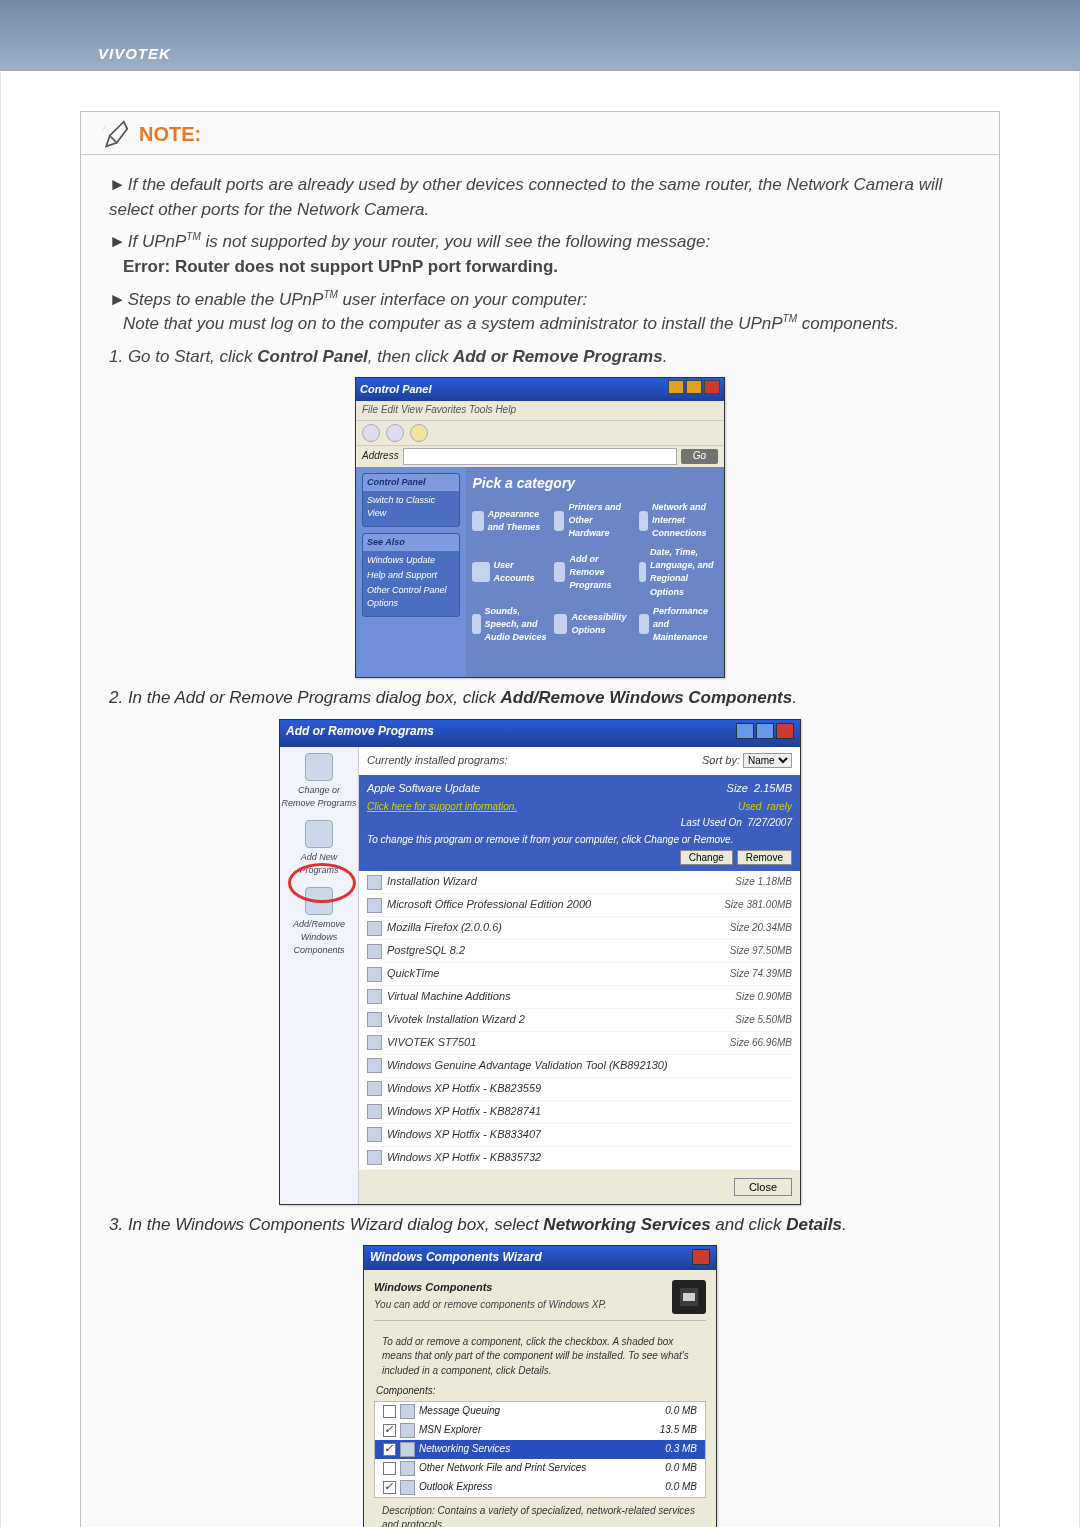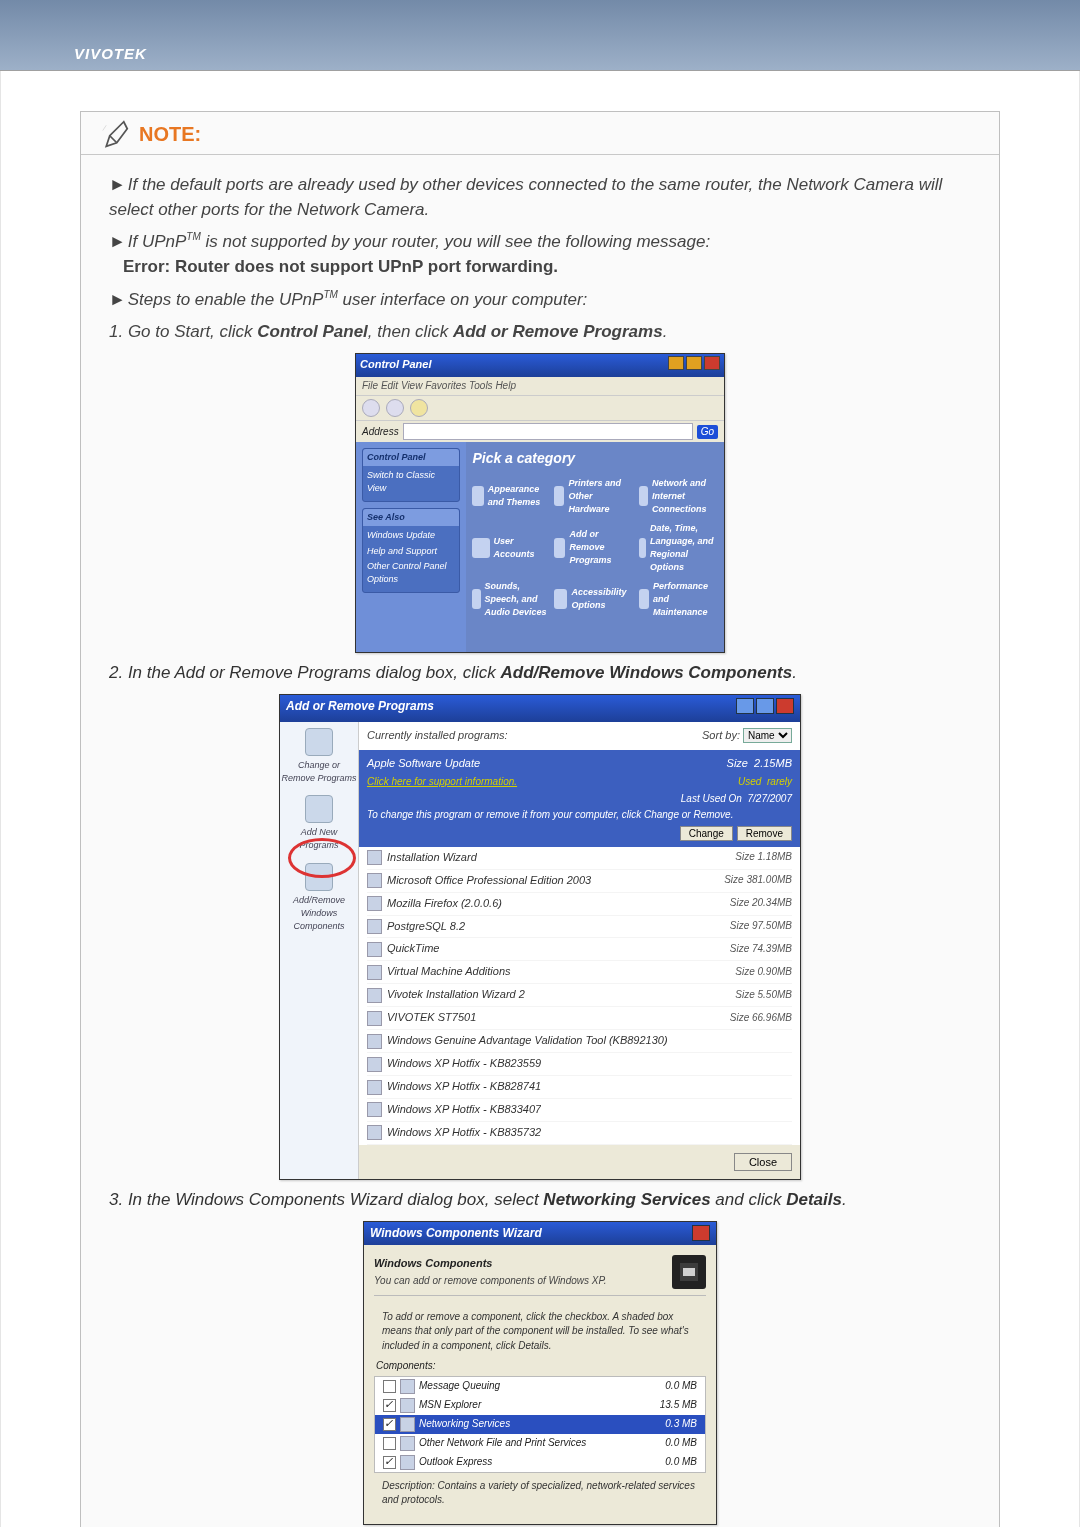--- a/index.html
+++ b/index.html
@@ -16,21 +16,21 @@
     box-shadow: inset 0 0 0 1px #e5e5e5;
   }
   .header-bar {
     height: 70px;
     background: linear-gradient(to bottom, #738aa8 0%, #9db0c8 100%);
     position: relative;
   }
   .header-brand {
     position: absolute;
     bottom: 8px;
-    left: 74px;
+    left: 98px;
     color: #ffffff;
     font-style: italic;
     font-weight: bold;
     font-size: 15px;
     letter-spacing: 1px;
   }
   .header-underline {
     height: 1px;
     background: #a0a0a0;
   }
@@ -102,21 +102,21 @@
     background: linear-gradient(to bottom,#2a5bd7,#1d3f98);
     color:#fff;
     display:flex;align-items:center;justify-content:space-between;
     padding:2px 4px;font-weight:bold;font-size:11px;
   }
   .cp-winbtns span{display:inline-block;width:14px;height:12px;background:#e0a020;margin-left:2px;border:1px solid #444;}
   .cp-winbtns span:last-child{background:#cc3b2e;}
   .cp-menubar{background:#ece9d8;padding:2px 6px;color:#555;font-size:10px;}
   .cp-toolbar{background:#ece9d8;border-top:1px solid #ccc;padding:3px 6px;display:flex;align-items:center;gap:6px;}
   .cp-toolbar .circle{width:16px;height:16px;border-radius:50%;background:#dde;border:1px solid #aab;}
-  .cp-go{background:#1d4ed8;color:#fff;padding:0 4px;border-radius:2px;font-size:10px;}
+  .cp-go{background:#737373;color:#fff;padding:0 12px;border-radius:2px;font-size:10px;}
   .cp-addrrow{background:#ece9d8;padding:2px 6px;display:flex;align-items:center;gap:4px;font-size:10px;border-top:1px solid #ccc;}
   .cp-addrrow .field{flex:1;height:15px;background:#fff;border:1px solid #aab;}
   .cp-body{display:flex;height:210px;}
   .cp-side{width:108px;background:#6f8fd8;padding:6px;color:#fff;}
   .cp-side .panel{background:#4b6fc0;border:1px solid #3a5aa6;border-radius:3px;padding:4px;margin-bottom:6px;font-size:9px;}
   .cp-side .panel-title{background:#7d9ce0;color:#15316e;font-weight:bold;padding:2px 4px;margin:-4px -4px 3px -4px;border-radius:3px 3px 0 0;}
   .cp-side a{color:#fff;display:block;font-size:9px;margin:2px 0;}
   .cp-main{flex:1;background:#6a86c7;padding:6px;}
   .cp-main-title{color:#fff;font-weight:bold;font-size:14px;margin-bottom:8px;}
   .cp-grid{display:grid;grid-template-columns:1fr 1fr 1fr;gap:6px;}
@@ -207,20 +207,23 @@
 
         <p>
           <span class="arrow">►</span>
           <span>If UPnP</span><span class="sup">TM</span><span> is not supported by your router, you will see the following message:</span><br>
           <span class="bold" style="margin-left:14px;display:inline-block;">Error: Router does not support UPnP port forwarding.</span>
         </p>
 
         <p>
           <span class="arrow">►</span>
           <span>Steps to enable the UPnP</span><span class="sup">TM</span><span> user interface on your computer:</span><br>
+          <span style="margin-left:14px;display:inline-block;">
+            <span>Note that you must log on to the computer as a system administrator to install the UPnP</span><span class="sup">TM</span><span> components.</span>
+          </span>
         </p>
 
         <p class="step">
           <span>1. Go to Start, click </span><span class="bolditalic">Control Panel</span><span>, then click </span><span class="bolditalic">Add or Remove Programs</span><span>.</span>
         </p>
         <div class="img-wrap">
           
           <div class="faux-window cp">
             <div class="cp-titlebar">
               <span>Control Panel</span>
@@ -341,21 +344,21 @@
                   <div class="arp-row">
                       <span class="l">
                         <span class="ic"></span>
                         <span>Installation Wizard</span>
                       </span>
                       <span class="sz">Size   1.18MB</span>
                     </div>
                   <div class="arp-row">
                       <span class="l">
                         <span class="ic"></span>
-                        <span>Microsoft Office Professional Edition 2003</span>
+                        <span>Microsoft Office Professional Edition 2000</span>
                       </span>
                       <span class="sz">Size   381.00MB</span>
                     </div>
                   <div class="arp-row">
                       <span class="l">
                         <span class="ic"></span>
                         <span>Mozilla Firefox (2.0.0.6)</span>
                       </span>
                       <span class="sz">Size   20.34MB</span>
                     </div>

